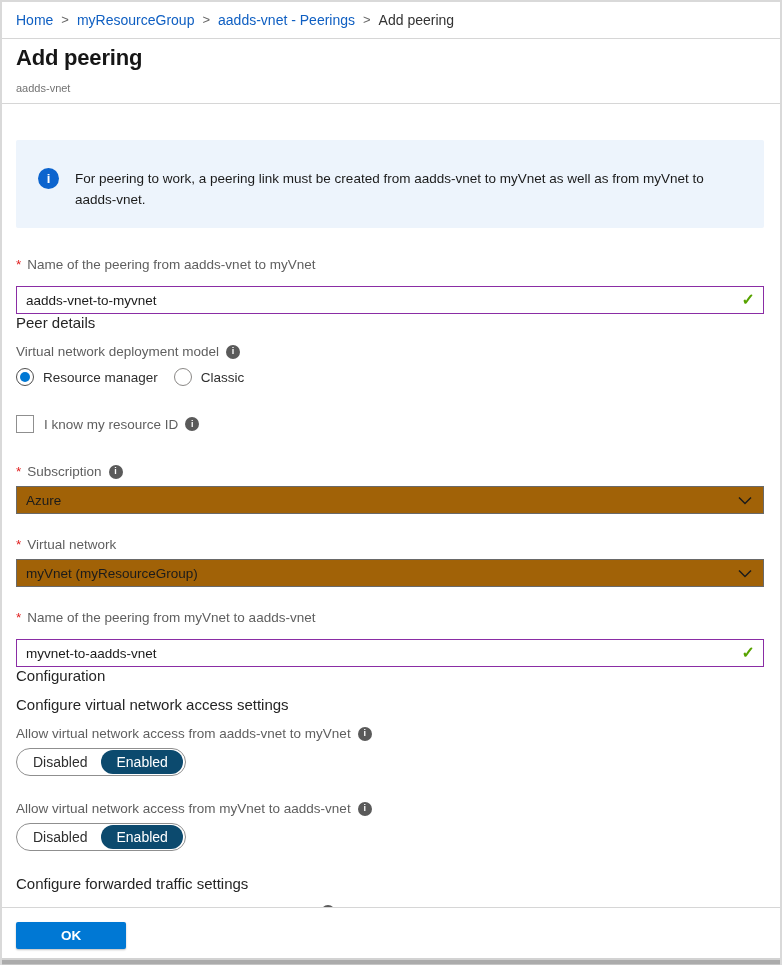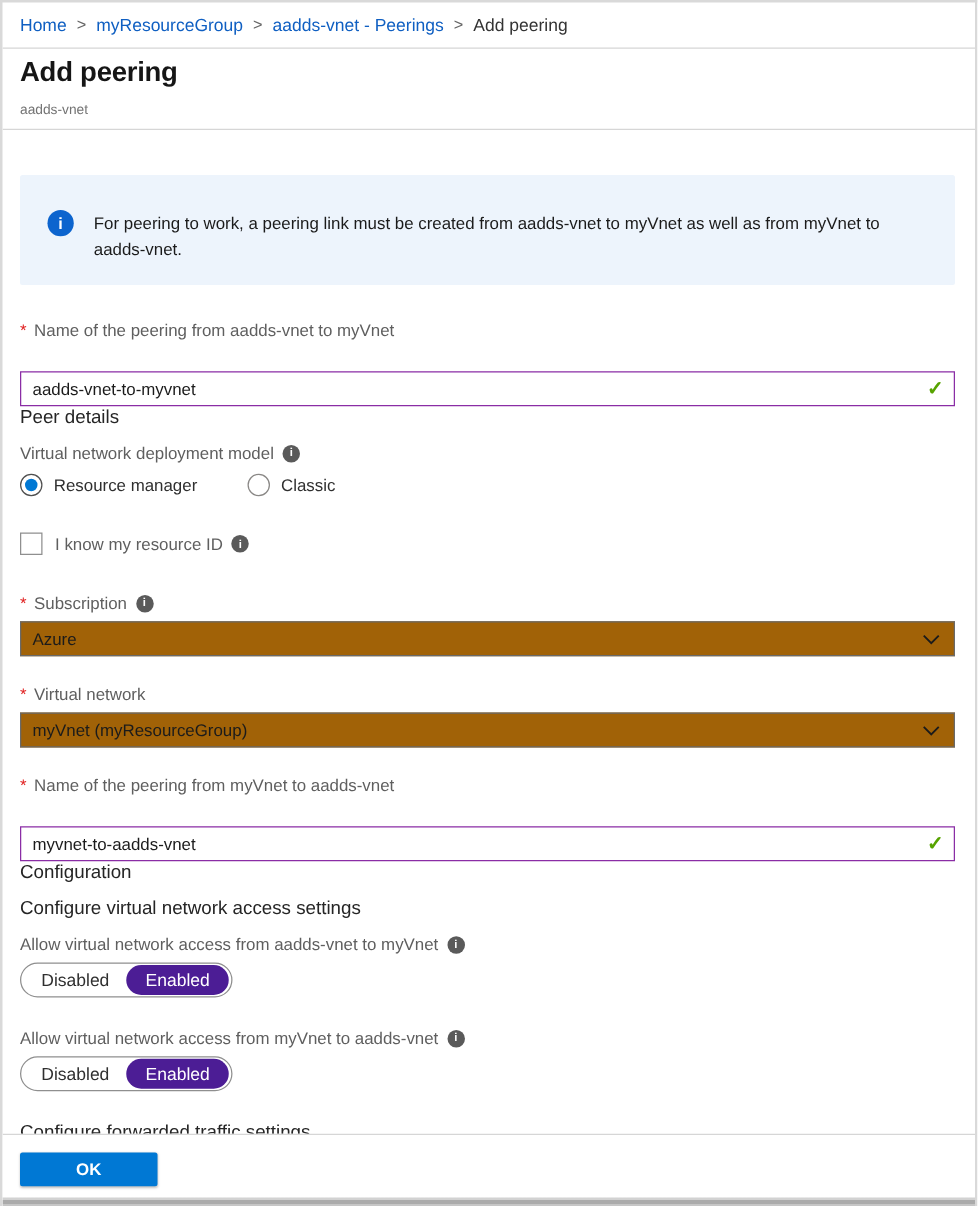--- a/index.html
+++ b/index.html
@@ -28,31 +28,31 @@
     font-size:13px;font-weight:700;display:flex;align-items:center;justify-content:center;margin-top:10px;}
   .banner-text{font-size:13.5px;line-height:21px;color:#1b1b1b;max-width:660px;margin-top:10px;}
 
   
   .field-label{margin-top:28px;font-size:13.5px;line-height:17px;color:#5f5f5f;display:flex;align-items:center;}
   .req{color:#e02020;margin-right:6px;font-size:13.5px;}
   .info-dot{display:inline-flex;align-items:center;justify-content:center;width:14px;height:14px;border-radius:50%;
     background:#5a5a5a;color:#fff;font-size:9px;font-weight:700;margin-left:7px;cursor:pointer;}
 
   
-  .input-wrap{position:relative;margin-top:24px;text-decoration:underline;}
+  .input-wrap{position:relative;margin-top:13px;text-decoration:underline;}
   .text-input{width:100%;box-sizing:border-box;height:28px;border:1px solid #8a2da5;background:#fff;
     padding:0 28px 0 9px;font-size:13.5px;color:#1b1b1b;font-family:inherit;outline:none;}
   .valid-check{position:absolute;right:9px;top:4px;color:#57a300;font-size:16px;font-weight:700;}
 
   
   .section-heading{font-size:15px;line-height:18px;color:#252525;}
   .sub-label{margin-top:11px;font-size:13.5px;line-height:17px;color:#5f5f5f;display:flex;align-items:center;}
 
   
-  .radio-row{margin-top:8px;display:flex;align-items:center;gap:40px;}
+  .radio-row{margin-top:8px;display:flex;align-items:center;gap:16px;}
   .radio-option{display:flex;align-items:center;cursor:pointer;font-size:13.5px;color:#2f2f2f;}
   .radio-circle{width:18px;height:18px;box-sizing:border-box;border:1px solid #8a8886;border-radius:50%;
     margin-right:9px;display:flex;align-items:center;justify-content:center;background:#fff;}
   .radio-option.selected .radio-circle{border-color:#4f4f4f;}
   .radio-option.selected .radio-circle::after{content:"";width:10px;height:10px;border-radius:50%;background:#0078d4;}
 
   
   .checkbox-row{margin-top:29px;display:flex;align-items:center;cursor:pointer;font-size:13.5px;color:#5f5f5f;}
   .checkbox-box{width:18px;height:18px;box-sizing:border-box;border:1px solid #8f8f8f;background:#fff;margin-right:10px;}
 
@@ -60,21 +60,21 @@
   .label-gap{margin-top:30px;}
   .label-gap2{margin-top:22px;}
   .dropdown{margin-top:6px;height:28px;box-sizing:border-box;border:1px solid #696969;background:#a16207;
     display:flex;align-items:center;justify-content:space-between;padding:0 11px 0 9px;font-size:13.5px;
     color:#1b1b1b;cursor:pointer;}
 
   
   .toggle{margin-top:6px;display:inline-flex;align-items:center;height:28px;box-sizing:border-box;
     border:1px solid #8f8f8f;border-radius:15px;background:#fff;padding:0 2px 0 0;}
   .toggle-option{font-size:14px;color:#2f2f2f;padding:0 14px 0 16px;cursor:pointer;line-height:24px;}
-  .toggle-option.on{background:#4c1d95;color:#fff;border-radius:12px;height:24px;line-height:24px;padding:0 15px;}
+  .toggle-option.on{background:#0c4a6e;color:#fff;border-radius:12px;height:24px;line-height:24px;padding:0 15px;}
 
   .clip-wrap{margin-top:10px;height:8px;overflow:hidden;}
   .clip-wrap .sub-label{margin-top:0;}
 
   
   .footer{position:absolute;left:0;right:0;bottom:7px;height:51px;box-sizing:border-box;background:#fff;
     border-top:1px solid #d6d6d6;padding:14px 14px 0 14px;z-index:5;}
   .ok-button{width:110px;height:27px;background:#0078d4;color:#fff;border:none;border-radius:2px;
     font-size:13.5px;font-weight:700;font-family:inherit;cursor:pointer;box-shadow:0 1px 2px rgba(0,0,0,.25);}
   .bottom-strip{position:absolute;left:0;right:0;bottom:0;height:7px;z-index:6;

